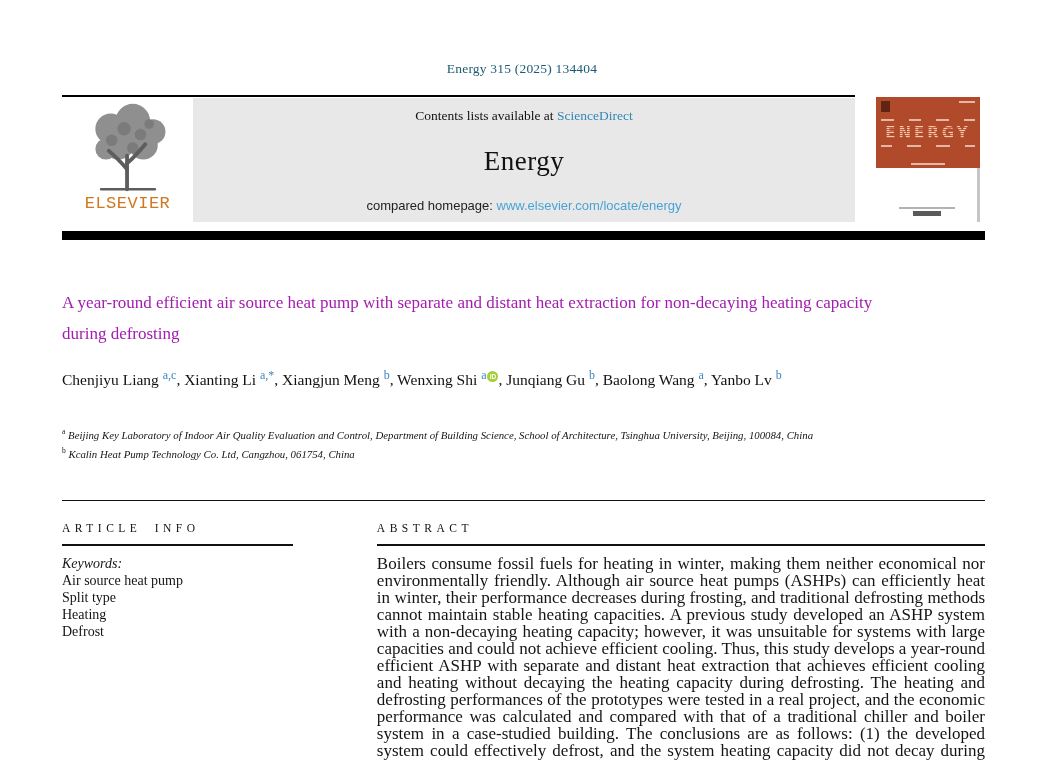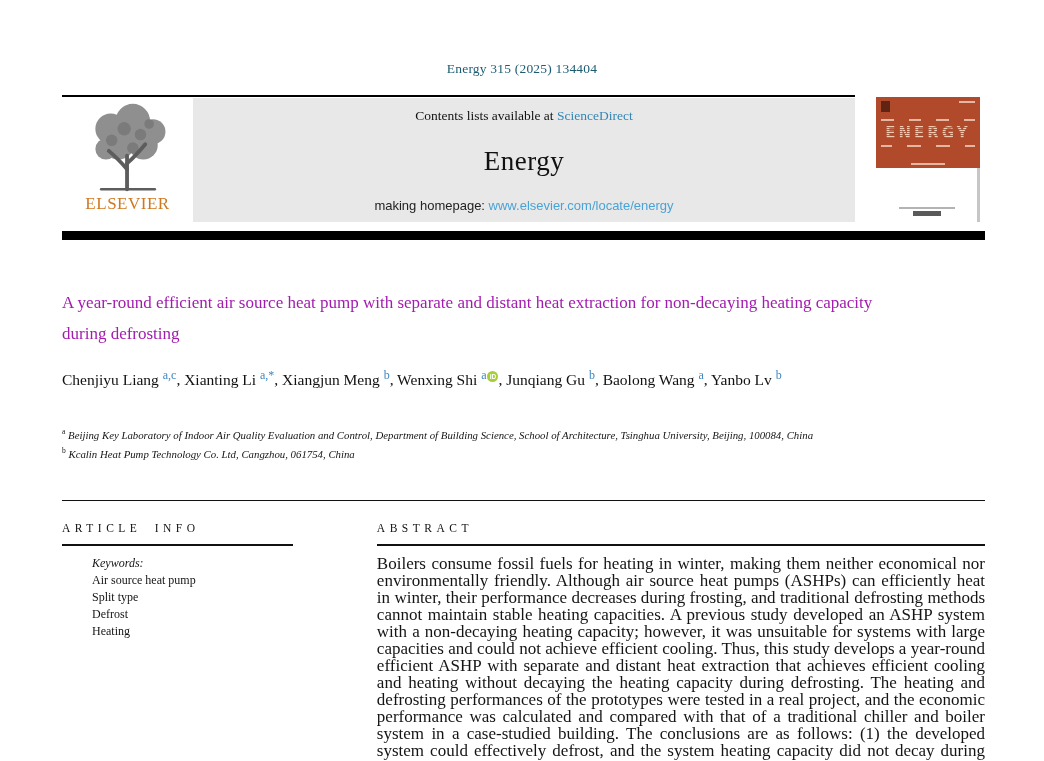--- a/index.html
+++ b/index.html
@@ -5,21 +5,21 @@
   html,body{margin:0;padding:0;background:#fff;}
   .page{position:relative;width:1044px;height:761px;background:#fff;overflow:hidden;
         font-family:"Liberation Serif", serif;color:#1a1a1a;}
 
   
   .citation{position:absolute;top:61px;left:0;width:1044px;text-align:center;
             font-size:13.5px;color:var(--citation,#1d5b73);letter-spacing:.2px;}
 
   
   .mast-rule{position:absolute;top:95px;left:62px;width:793px;height:2px;background:#000;}
-  .logo-block{position:absolute;top:98px;left:62px;width:131px;height:124px;background:#fff;text-align:center;}
+  .logo-block{position:absolute;top:98px;left:62px;width:131px;height:124px;background:#fff;text-align:center;font-family:Liberation Mono, monospace;}
   .logo-tree{display:block;margin:2px auto 0;}
   .elsevier-word{font-size:17px;color:var(--elsevier,#d0781f);letter-spacing:.5px;margin-top:-2px;}
 
   .banner{position:absolute;top:98px;left:193px;width:662px;height:124px;background:var(--banner,#e8e8e8);
           display:flex;flex-direction:column;justify-content:space-between;
           box-sizing:border-box;padding:10px 16px 9px;text-align:center;}
   .contents-line{font-size:13.5px;color:#111;}
   .link{color:var(--link,#3387b5);}
   .journal-name{font-size:27px;color:#111;letter-spacing:.5px;}
   .homepage-line{font-family:"Liberation Sans",sans-serif;font-size:13px;color:#222;}
@@ -54,21 +54,21 @@
           line-height:15.5px;color:#141414;}
   .affil sup{font-size:7.5px;font-style:normal;}
 
   
   .section{position:absolute;top:500px;left:62px;width:923px;border-top:1.5px solid #111;
            display:flex;gap:84px;}
   .col-left{width:238px;}
   .col-right{width:627px;}
   .sec-heading{margin-top:21px;font-size:11.5px;letter-spacing:4.5px;word-spacing:6px;color:#111;}
   .sub-rule{height:1.5px;background:#111;margin-top:10px;}
-  .keywords{margin-top:9px;font-size:12px;line-height:17px;color:#141414;margin-left:30px;}
+  .keywords{margin-top:9px;font-size:14px;line-height:17px;color:#141414;}
   .kw-label{font-style:italic;}
   .abstract-text{margin-top:9px;font-size:17px;line-height:17px;text-align:justify;color:#141414;}
 </style>
 </head>
 <body>
 
 <div class="page">
 
   <div class="citation">Energy 315 (2025) 134404</div>
 
@@ -97,21 +97,21 @@
         <path d="M49 66 C57 59 63 52 68 46"></path>
         <path d="M22 93 L78 93" stroke-width="2.5"></path>
       </g>
     </svg>
     <div class="elsevier-word">ELSEVIER</div>
   </div>
 
   <div class="banner">
     <div class="contents-line"><span>Contents lists available at </span><span class="link">ScienceDirect</span></div>
     <div class="journal-name">Energy</div>
-    <div class="homepage-line"><span>making homepage: </span><span class="url">www.elsevier.com/locate/energy</span></div>
+    <div class="homepage-line"><span>compared homepage: </span><span class="url">www.elsevier.com/locate/energy</span></div>
   </div>
 
   <div class="cover">
     <div class="cover-top">
       <div class="cov-row">
         <span class="cov-emblem"></span>
         <span class="bar" style="width:16px;height:2px;"></span>
       </div>
       <div class="cov-row" style="margin-top:7px;">
         <span class="bar" style="width:13px;"></span>
@@ -149,22 +149,22 @@
 
   <div class="section">
     <div class="col-left">
       <div class="sec-heading">ARTICLE INFO</div>
       <div class="sub-rule"></div>
       <div class="keywords">
         <div class="kw-label">Keywords:</div>
         <div>
             <div>Air source heat pump</div>
             <div>Split type</div>
+            <div>Heating</div>
             <div>Defrost</div>
-            <div>Heating</div>
           </div>
       </div>
     </div>
     <div class="col-right">
       <div class="sec-heading">ABSTRACT</div>
       <div class="sub-rule"></div>
       <div class="abstract-text">Boilers consume fossil fuels for heating in winter, making them neither economical nor environmentally friendly. Although air source heat pumps (ASHPs) can efficiently heat in winter, their performance decreases during frosting, and traditional defrosting methods cannot maintain stable heating capacities. A previous study developed an ASHP system with a non-decaying heating capacity; however, it was unsuitable for systems with large capacities and could not achieve efficient cooling. Thus, this study develops a year-round efficient ASHP with separate and distant heat extraction that achieves efficient cooling and heating without decaying the heating capacity during defrosting. The heating and defrosting performances of the prototypes were tested in a real project, and the economic performance was calculated and compared with that of a traditional chiller and boiler system in a case-studied building. The conclusions are as follows: (1) the developed system could effectively defrost, and the system heating capacity did not decay during defrosting; (2) compared to a traditional chiller and boiler system, this system achieves efficient and economical heating and efficient cooling; and (3) when applied to a case-studied building in southern China, the developed system achieves a 43 %–60 % energy-saving</div>
     </div>
   </div>
 

